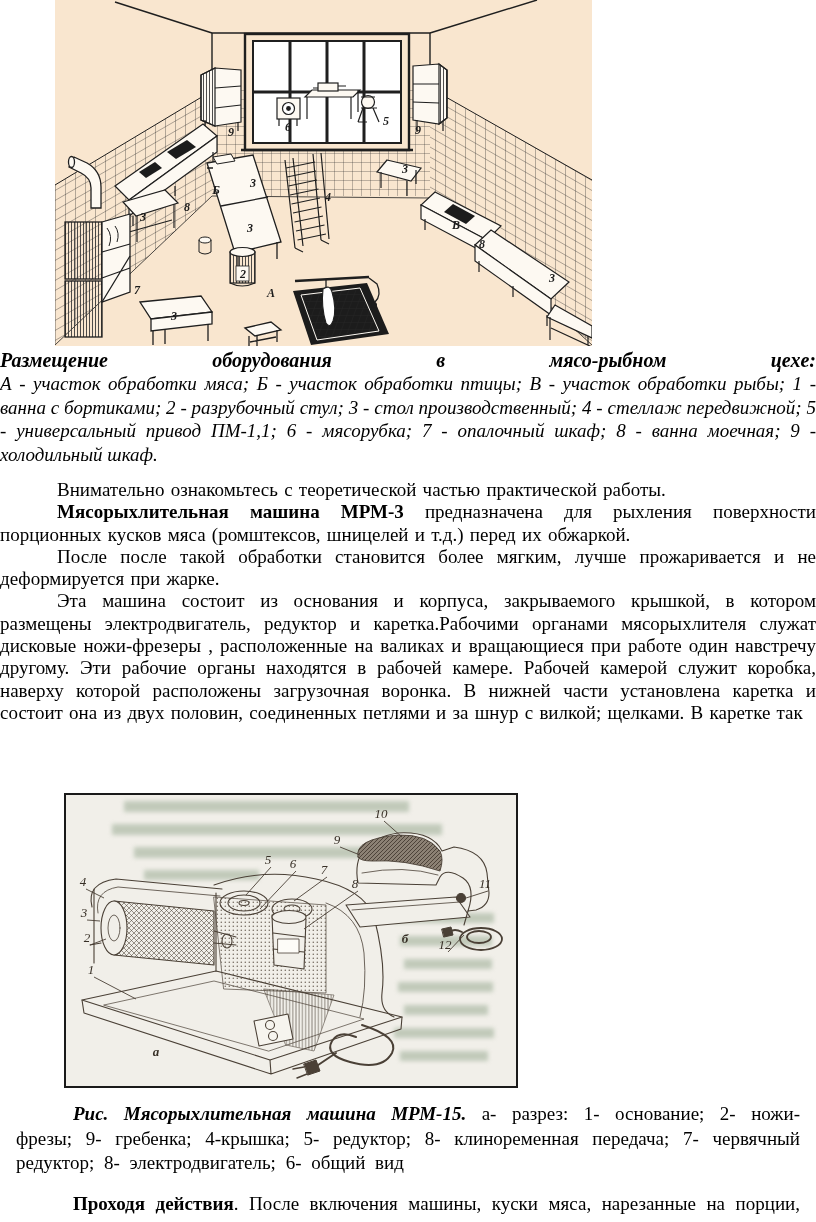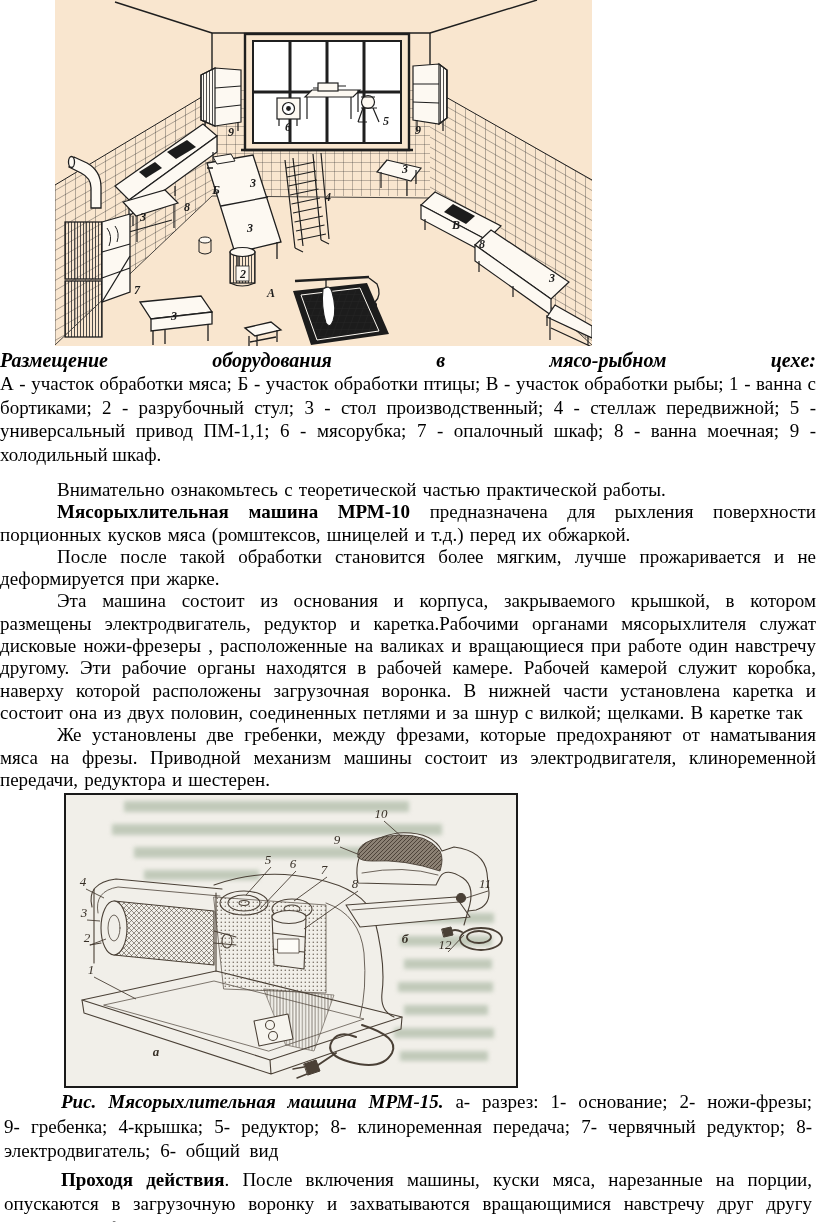--- a/index.html
+++ b/index.html
@@ -16,38 +16,38 @@
   #fig1 svg{display:block}
   .f1lbl{font:italic bold 12px "Liberation Serif",serif;fill:#1c1c1c;text-anchor:middle}
 
   
   #cap1{left:0;top:348px;width:816px}
   .cap1-title{
     font-size:20px;font-weight:bold;font-style:italic;line-height:24px;
     text-align:justify;text-align-last:justify;
   }
   .cap1-legend{
-    font-size:19px;line-height:23.5px;text-align:justify;
+    font-size:19px;font-style:italic;line-height:23.5px;text-align:justify;
   }
 
   
   #bodytext{left:0;top:479px;width:816px;font-size:19px;line-height:22.3px;text-align:justify;word-spacing:1.5px}
   #bodytext p{margin:0;text-indent:57px}
   .b{font-weight:bold}
 
   
   #fig2{left:64px;top:793px;width:454px;height:295px;box-shadow:inset 0 0 22px rgba(125,115,95,.35)}
   #fig2 svg{display:block}
   .f2num{font:italic 13px "Liberation Serif",serif;fill:#372f26;text-anchor:middle}
   .f2let{font:italic bold 13px "Liberation Serif",serif;fill:#372f26;text-anchor:middle}
   .lead{stroke:#4a4036;stroke-width:.9}
 
   
   #cap2{left:0;top:1086px;width:816px;font-size:19px;line-height:24.5px;text-align:justify;word-spacing:5px}
-  #cap2 p{margin:4px;text-indent:57px}
+  #cap2 p{margin:16px;text-indent:57px}
   .bi{font-weight:bold;font-style:italic}
 </style>
 </head>
 <body>
 
 <figure class="abs" id="fig1">
 <svg width="537" height="346" viewBox="0 0 537 346">
   <defs>
     <pattern id="pt" width="9" height="9" patternUnits="userSpaceOnUse">
       <path d="M9 0H0V9" fill="none" stroke="#2b2b2b" stroke-width="0.6"></path>
@@ -240,24 +240,23 @@
 </svg>
 </figure>
 
 <div class="abs" id="cap1">
   <div class="cap1-title">Размещение оборудования в мясо-рыбном цехе:</div>
   <div class="cap1-legend">А - участок обработки мяса; Б - участок обработки птицы; В - участок обработки рыбы; 1 - ванна с бортиками; 2 - разрубочный стул; 3 - стол производственный; 4 - стеллаж передвижной; 5 - универсальный привод ПМ-1,1; 6 - мясорубка; 7 - опалочный шкаф; 8 - ванна моечная; 9 - холодильный шкаф.</div>
 </div>
 
 <div class="abs" id="bodytext">
   <p><span>Внимательно ознакомьтесь с теоретической частью практической работы.</span></p>
-  <p><span class="b">Мясорыхлительная машина МРМ-10</span><span> предназначена для рыхления поверхности порционных кусков мяса (ромштексов, шницелей и т.д.) перед их обжаркой.</span></p>
+  <p><span class="b">Мясорыхлительная машина МРМ-3</span><span> предназначена для рыхления поверхности порционных кусков мяса (ромштексов, шницелей и т.д.) перед их обжаркой.</span></p>
   <p><span>После после такой обработки становится более мягким, лучше прожаривается и не деформируется при жарке.</span></p>
   <p><span>Эта машина состоит из основания и корпуса, закрываемого крышкой, в котором размещены электродвигатель, редуктор и каретка.Рабочими органами мясорыхлителя служат дисковые ножи-фрезеры , расположенные на валиках и вращающиеся при работе один навстречу другому. Эти рабочие органы находятся в рабочей камере. Рабочей камерой служит коробка, наверху которой расположены загрузочная воронка. В нижней части установлена каретка и состоит она из двух половин, соединенных петлями и за шнур с вилкой; щелками. В каретке так</span></p>
-  <p><span>Же установлены две гребенки, между фрезами, которые предохраняют от наматывания мяса на фрезы. Приводной механизм машины состоит из электродвигателя, клиноременной передачи, редуктора и шестерен.</span></p>
 </div>
 
 <figure class="abs" id="fig2">
 <svg width="454" height="295" viewBox="0 0 454 295">
   <defs>
     <pattern id="xh" width="5" height="5" patternUnits="userSpaceOnUse">
       <path d="M0 0L5 5 M5 0L0 5" stroke="#4a4036" stroke-width="0.55" fill="none"></path>
     </pattern>
     <pattern id="vhatch" width="3.2" height="6" patternUnits="userSpaceOnUse">
       <path d="M1.6 0V6" stroke="#4a4036" stroke-width="0.8"></path>

